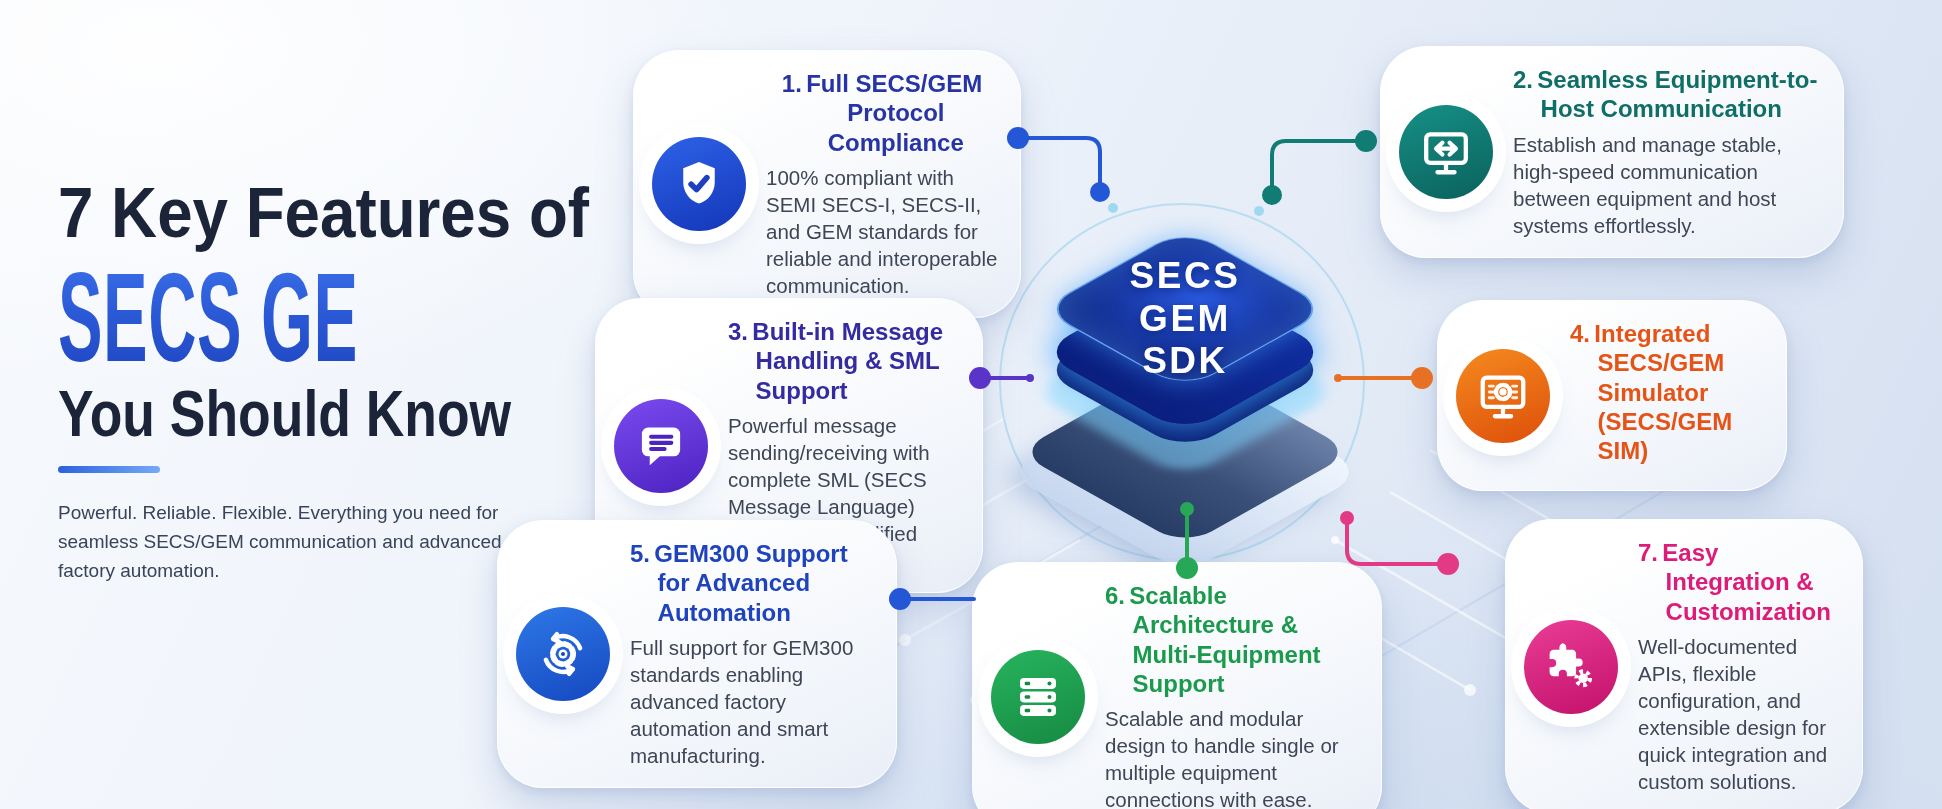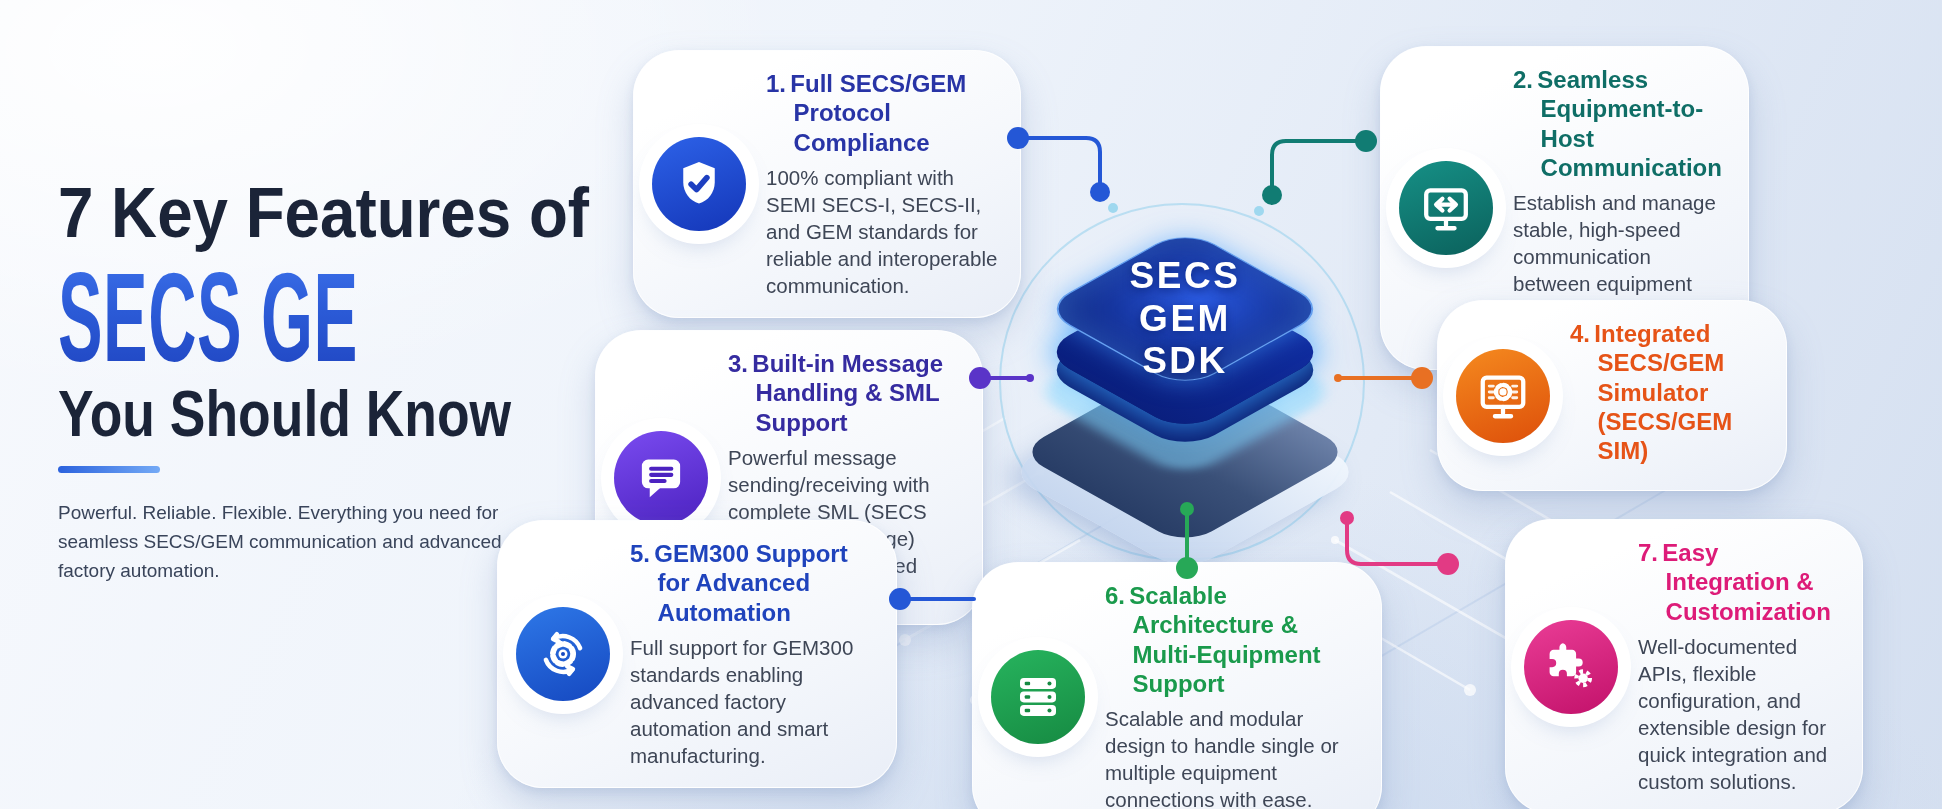--- a/index.html
+++ b/index.html
@@ -35,28 +35,28 @@
   .icon-circle{width:94px;height:94px;border-radius:50%;display:flex;align-items:center;justify-content:center;
       margin-left:-10px;
       box-shadow:0 0 0 13px #ffffff,0 12px 24px rgba(110,140,190,.35);}
   .card-text{flex:1 1 auto;min-width:0;padding-left:6px;}
   .card-title{margin:0 0 7px;font-size:24px;font-weight:bold;line-height:1.22;
       padding-left:1.15em;text-indent:-1.15em;}
   .card-title .num{margin-right:.18em;}
   .card-desc{margin:0;font-size:20.5px;line-height:1.32;color:#3e4656;}
 
   .c1{left:633px;top:50px;width:388px;min-height:190px;}
-  .c2{left:1380px;top:46px;width:369px;min-height:202px;}
-  .c3{left:595px;top:298px;width:388px;min-height:188px;margin-top:32px;}
+  .c2{left:1380px;top:46px;width:464px;min-height:202px;}
+  .c3{left:595px;top:298px;width:388px;min-height:188px;}
   .c4{left:1437px;top:300px;width:350px;min-height:172px;}
   .c5{left:497px;top:520px;width:400px;min-height:198px;}
   .c6{left:972px;top:562px;width:410px;min-height:186px;}
   .c7{left:1505px;top:519px;width:358px;min-height:200px;}
 
-  .c1 .card-title{color:#2834a6;} .c1 .icon-circle{background:linear-gradient(160deg,#2d62e8,#1436b8);}
+  .c1 .card-title{color:#2834a6;text-align:center;} .c1 .icon-circle{background:linear-gradient(160deg,#2d62e8,#1436b8);}
   .c2 .card-title{color:#0f6e66;} .c2 .icon-circle{background:linear-gradient(160deg,#169086,#0b615c);}
   .c3 .card-title{color:#352ba0;} .c3 .icon-circle{background:linear-gradient(160deg,#7a4bf0,#4c22c0);}
   .c4 .card-title{color:#e65317;} .c4 .icon-circle{background:linear-gradient(160deg,#f58a1f,#dd4f0a);}
   .c5 .card-title{color:#1f43bc;} .c5 .icon-circle{background:linear-gradient(160deg,#2e78e8,#1548c0);}
   .c6 .card-title{color:#1a9a4c;} .c6 .icon-circle{background:linear-gradient(160deg,#27b45e,#168a42);}
   .c7 .card-title{color:#dd1b78;} .c7 .icon-circle{background:linear-gradient(160deg,#ea3d96,#c2116a);}
 
   
   .hub{position:absolute;left:990px;top:180px;width:390px;height:420px;}
   .hub>div{position:absolute;}

